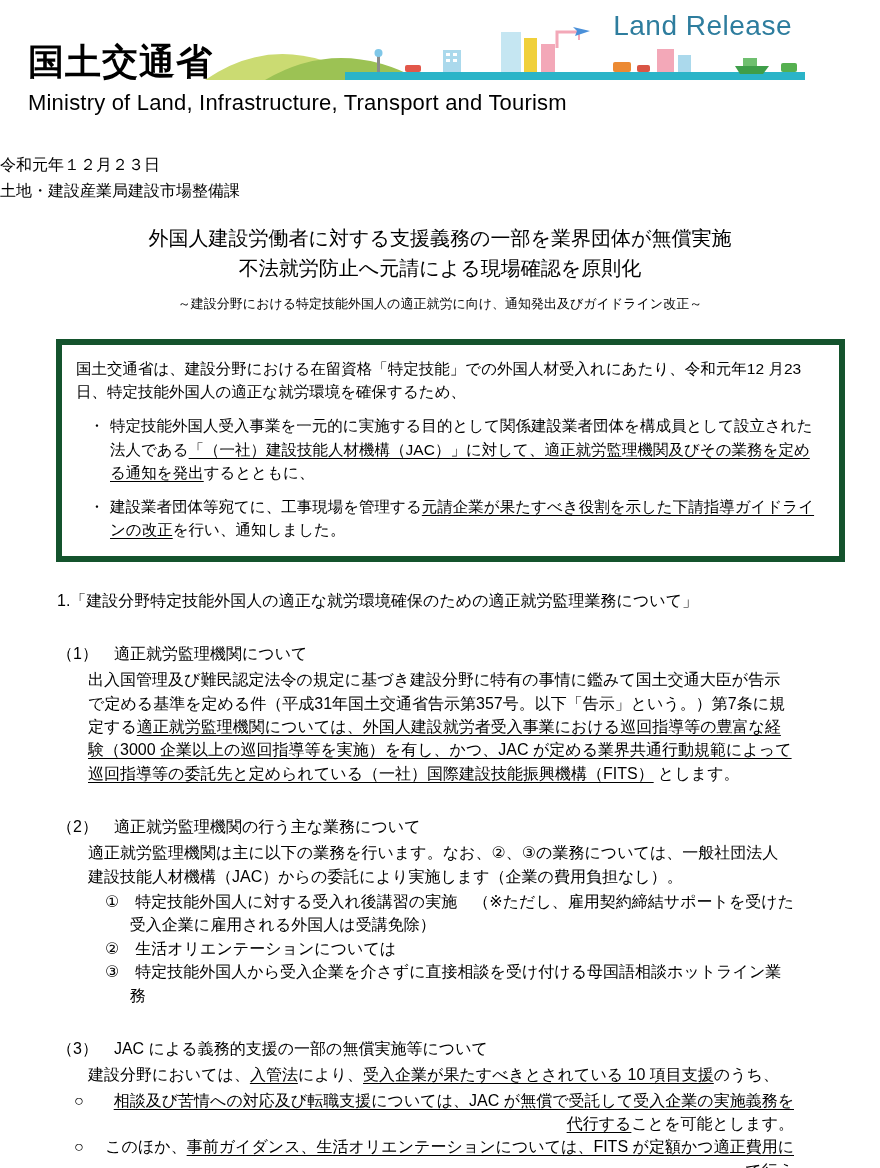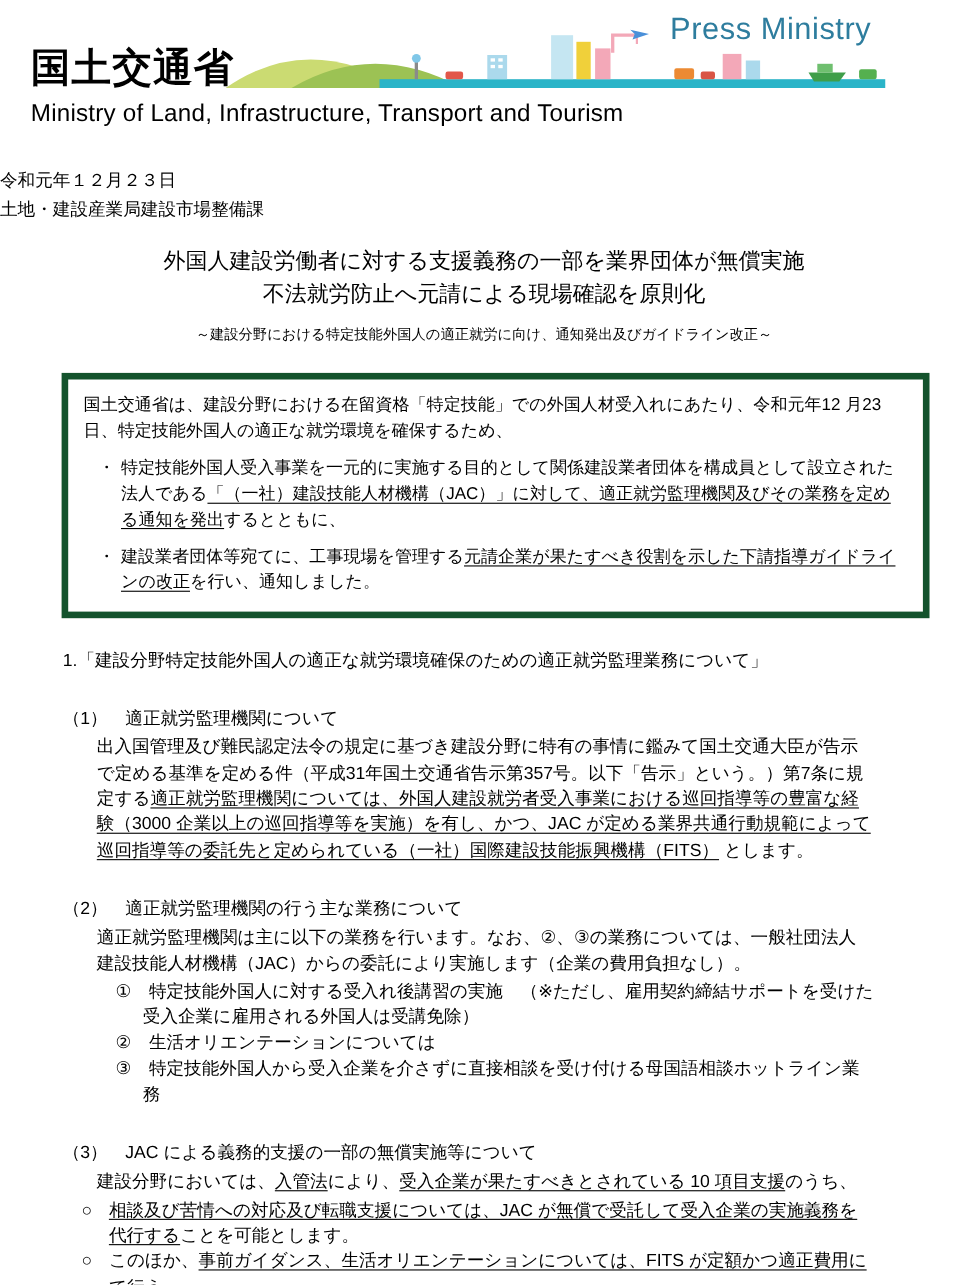--- a/index.html
+++ b/index.html
@@ -60,33 +60,33 @@
   .content-section { margin: 0 86px 0 57px; font-size: 16px; line-height: 1.46; }
   .section-heading { margin-top: 27px; }
   .item { margin-top: 30px; }
   .item-heading { margin: 0; }
   .item-body { margin: 3px 0 0 31px; }
   .num-list { margin: 2px 0 0 48px; }
   .num-list .num-item { padding-left: 1.55em; text-indent: -1.55em; }
   .circle-list { margin: 2px 0 0 17px; }
   .circle-item { display: flex; }
   .circle-item .marker { flex: 0 0 25px; }
-  .circle-item .ctext { flex: 1; }
+  .circle-item .ctext { flex: 1; text-align: right; }
 
   .u { text-decoration: underline; text-underline-offset: 3px; }
 </style>
 </head>
 <body>
 
 <div class="page">
 
   <header class="masthead">
     <div class="ministry-jp">国土交通省</div>
     <div class="ministry-en">Ministry of Land, Infrastructure, Transport and Tourism</div>
-    <div class="press-release">Press Ministry</div>
+    <div class="press-release">Land Release</div>
     <div class="illustration">
       <svg viewBox="0 0 600 72" width="600" height="72" aria-hidden="true">
         <path d="M0,58 Q75,6 160,58 Z" fill="#cbdb72"></path>
         <path d="M60,58 Q135,14 215,58 Z" fill="#9cc254"></path>
         <rect x="140" y="50" width="460" height="8" fill="#2ab4c8"></rect>
         <rect x="172" y="34" width="3" height="16" fill="#8a8a8a"></rect>
         <circle cx="173.5" cy="31" r="4" fill="#7fc7e8"></circle>
         <rect x="200" y="43" width="16" height="7" rx="2" fill="#e2574a"></rect>
         <rect x="238" y="28" width="18" height="22" fill="#abd9ec"></rect>
         <rect x="241" y="31" width="4" height="3" fill="#ffffff"></rect>

